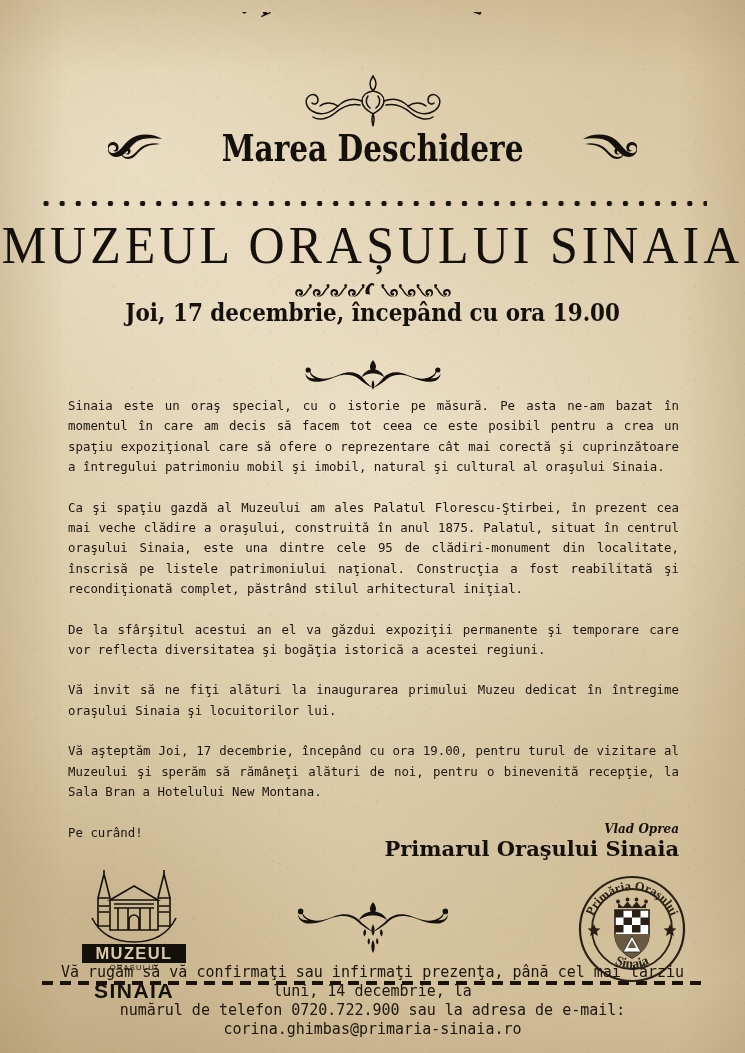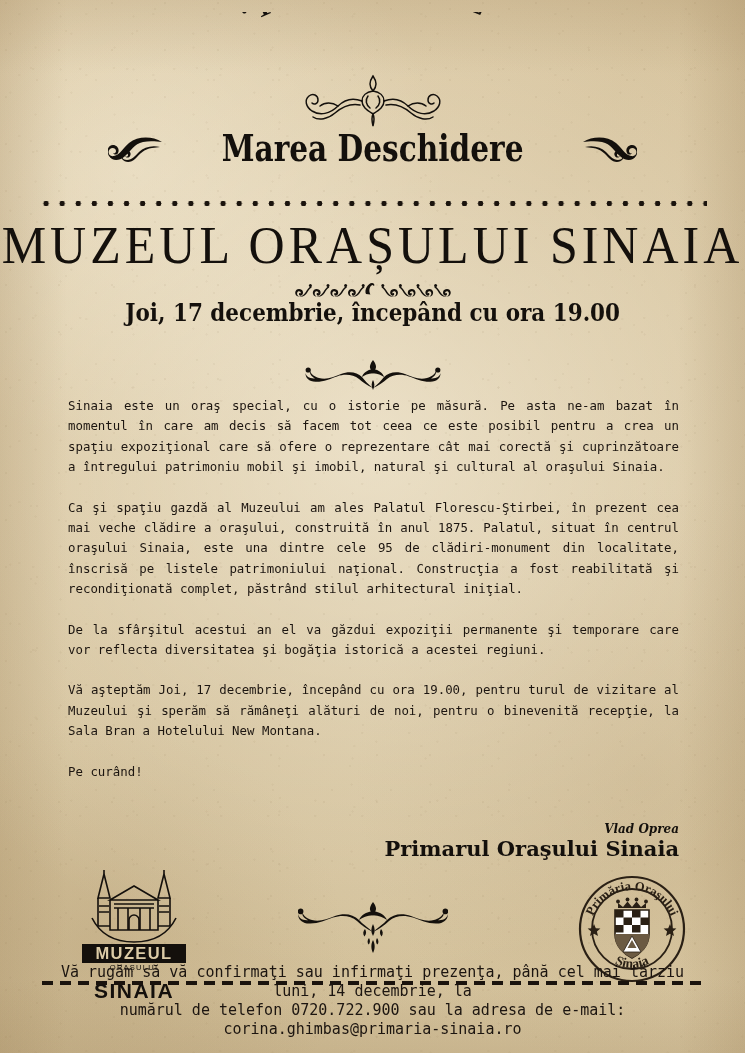--- a/index.html
+++ b/index.html
@@ -81,21 +81,21 @@
   
   .orn { display: block; margin: 0 auto; }
 
   #orn-top { position: absolute; top: 70px; left: 50%; transform: translateX(-50%); z-index: 4; }
 
   
   #subtitle-row {
     position: absolute;
     top: 130px; left: 0; right: 0;
     display: flex;
-    align-items: center;
+    align-items: flex-start;
     justify-content: center;
     gap: 20px;
     z-index: 4;
   }
   #subtitle-text {
     font-family: "DejaVu Serif", "Liberation Serif", serif;
     font-weight: 700;
     font-size: 37px;
     line-height: 1;
     letter-spacing: 0px;
@@ -340,20 +340,21 @@
         <circle cx="3.2" cy="12" r="2.6"></circle>
         <circle cx="132.8" cy="12" r="2.6"></circle>
       </g>
     </svg>
   </div>
 
   <div id="body-copy">
     <p>Sinaia este un oraş special, cu o istorie pe măsură. Pe asta ne-am bazat în momentul în care am decis să facem tot ceea ce este posibil pentru a crea un spaţiu expoziţional care să ofere o reprezentare cât mai corectă şi cuprinzătoare a întregului patrimoniu mobil şi imobil, natural şi cultural al oraşului Sinaia.</p>
     <p>Ca şi spaţiu gazdă al Muzeului am ales Palatul Florescu-Ştirbei, în prezent cea mai veche clădire a oraşului, construită în anul 1875. Palatul, situat în centrul oraşului Sinaia, este una dintre cele 95 de clădiri-monument din localitate, înscrisă pe listele patrimoniului naţional. Construcţia a fost reabilitată şi recondiţionată complet, păstrând stilul arhitectural iniţial.</p>
     <p>De la sfârşitul acestui an el va găzdui expoziţii permanente şi temporare care vor reflecta diversitatea şi bogăţia istorică a acestei regiuni.</p>
+    <p>Vă invit să ne fiţi alături la inaugurarea primului Muzeu dedicat în întregime oraşului Sinaia şi locuitorilor lui.</p>
     <p>Vă aşteptăm Joi, 17 decembrie, începând cu ora 19.00, pentru turul de vizitare al Muzeului şi sperăm să rămâneţi alături de noi, pentru o binevenită recepţie, la Sala Bran a Hotelului New Montana.</p>
     <p class="plain">Pe curând!</p>
   </div>
 
   <div id="signature">
     <div id="sig-name">Vlad Oprea</div>
     <div id="sig-role">Primarul Oraşului Sinaia</div>
   </div>
 
   <div id="museum-logo">

